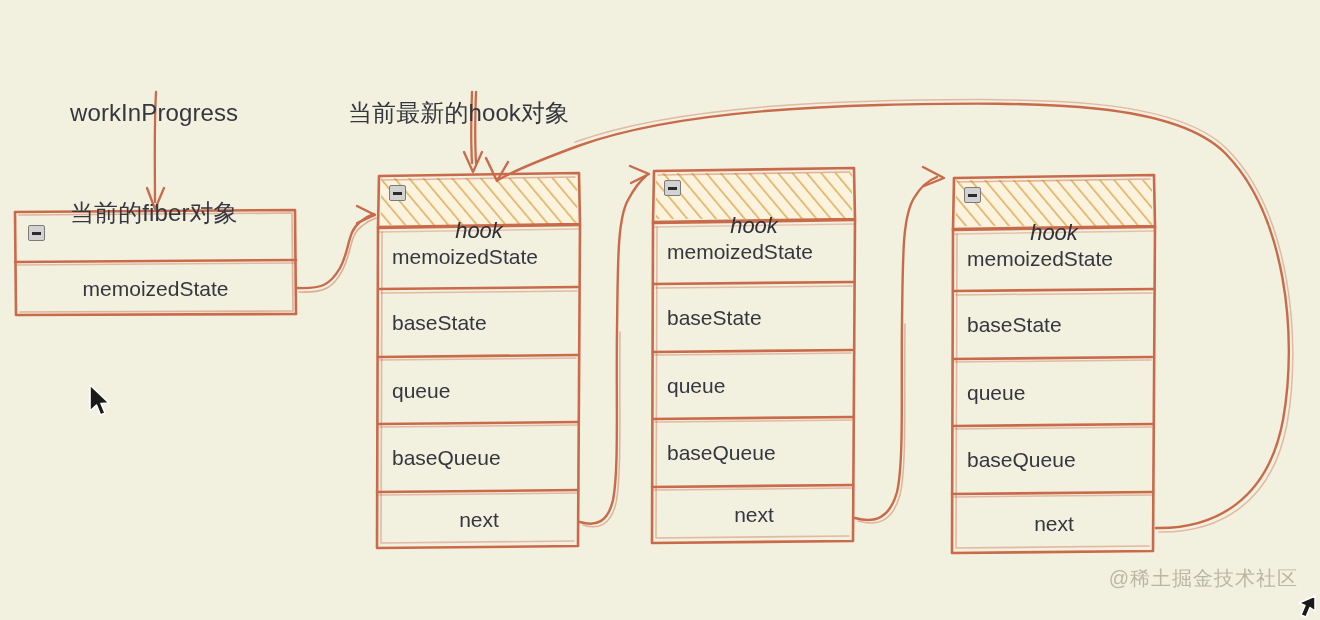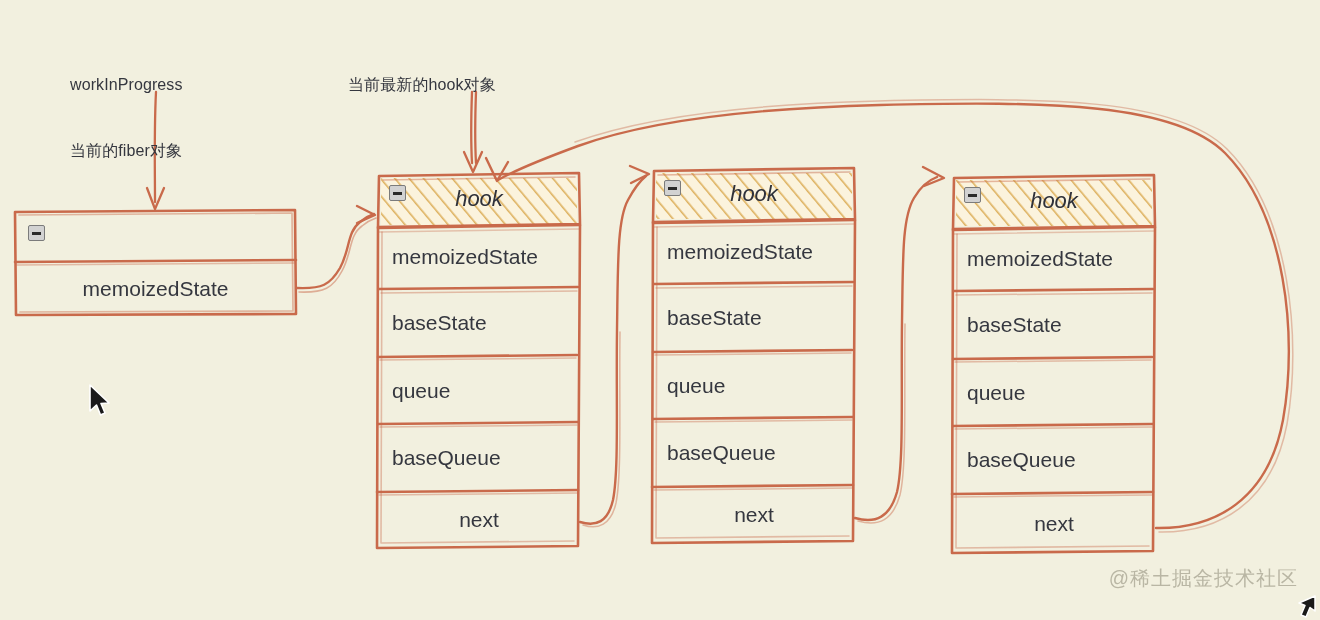--- a/index.html
+++ b/index.html
@@ -20,21 +20,21 @@
     position: absolute;
     left: 0; top: 0;
     width: 1320px;
     height: 620px;
     pointer-events: none;
   }
   
   .annotation {
     position: absolute;
     color: #35373f;
-    font-size: 16px;
+    font-size: 24px;
     line-height: 1.38;
     white-space: pre;
     letter-spacing: 0.1px;
   }
   
   .obj-box {
     position: absolute;
     box-sizing: border-box;
   }
   .row {
@@ -48,20 +48,21 @@
   .row.left-pad {
     padding-left: 14px;
   }
   .row.center {
     justify-content: center;
   }
   .hook-title {
     font-style: italic;
     font-size: 22px;
     color: #2f313a;
+    margin-top: 32px;
   }
   .title-indent {
     padding-left: 30px;
   }
   
   .collapse-toggle {
     position: absolute;
     width: 17px;
     height: 16px;
     background: #d2d2d2;

